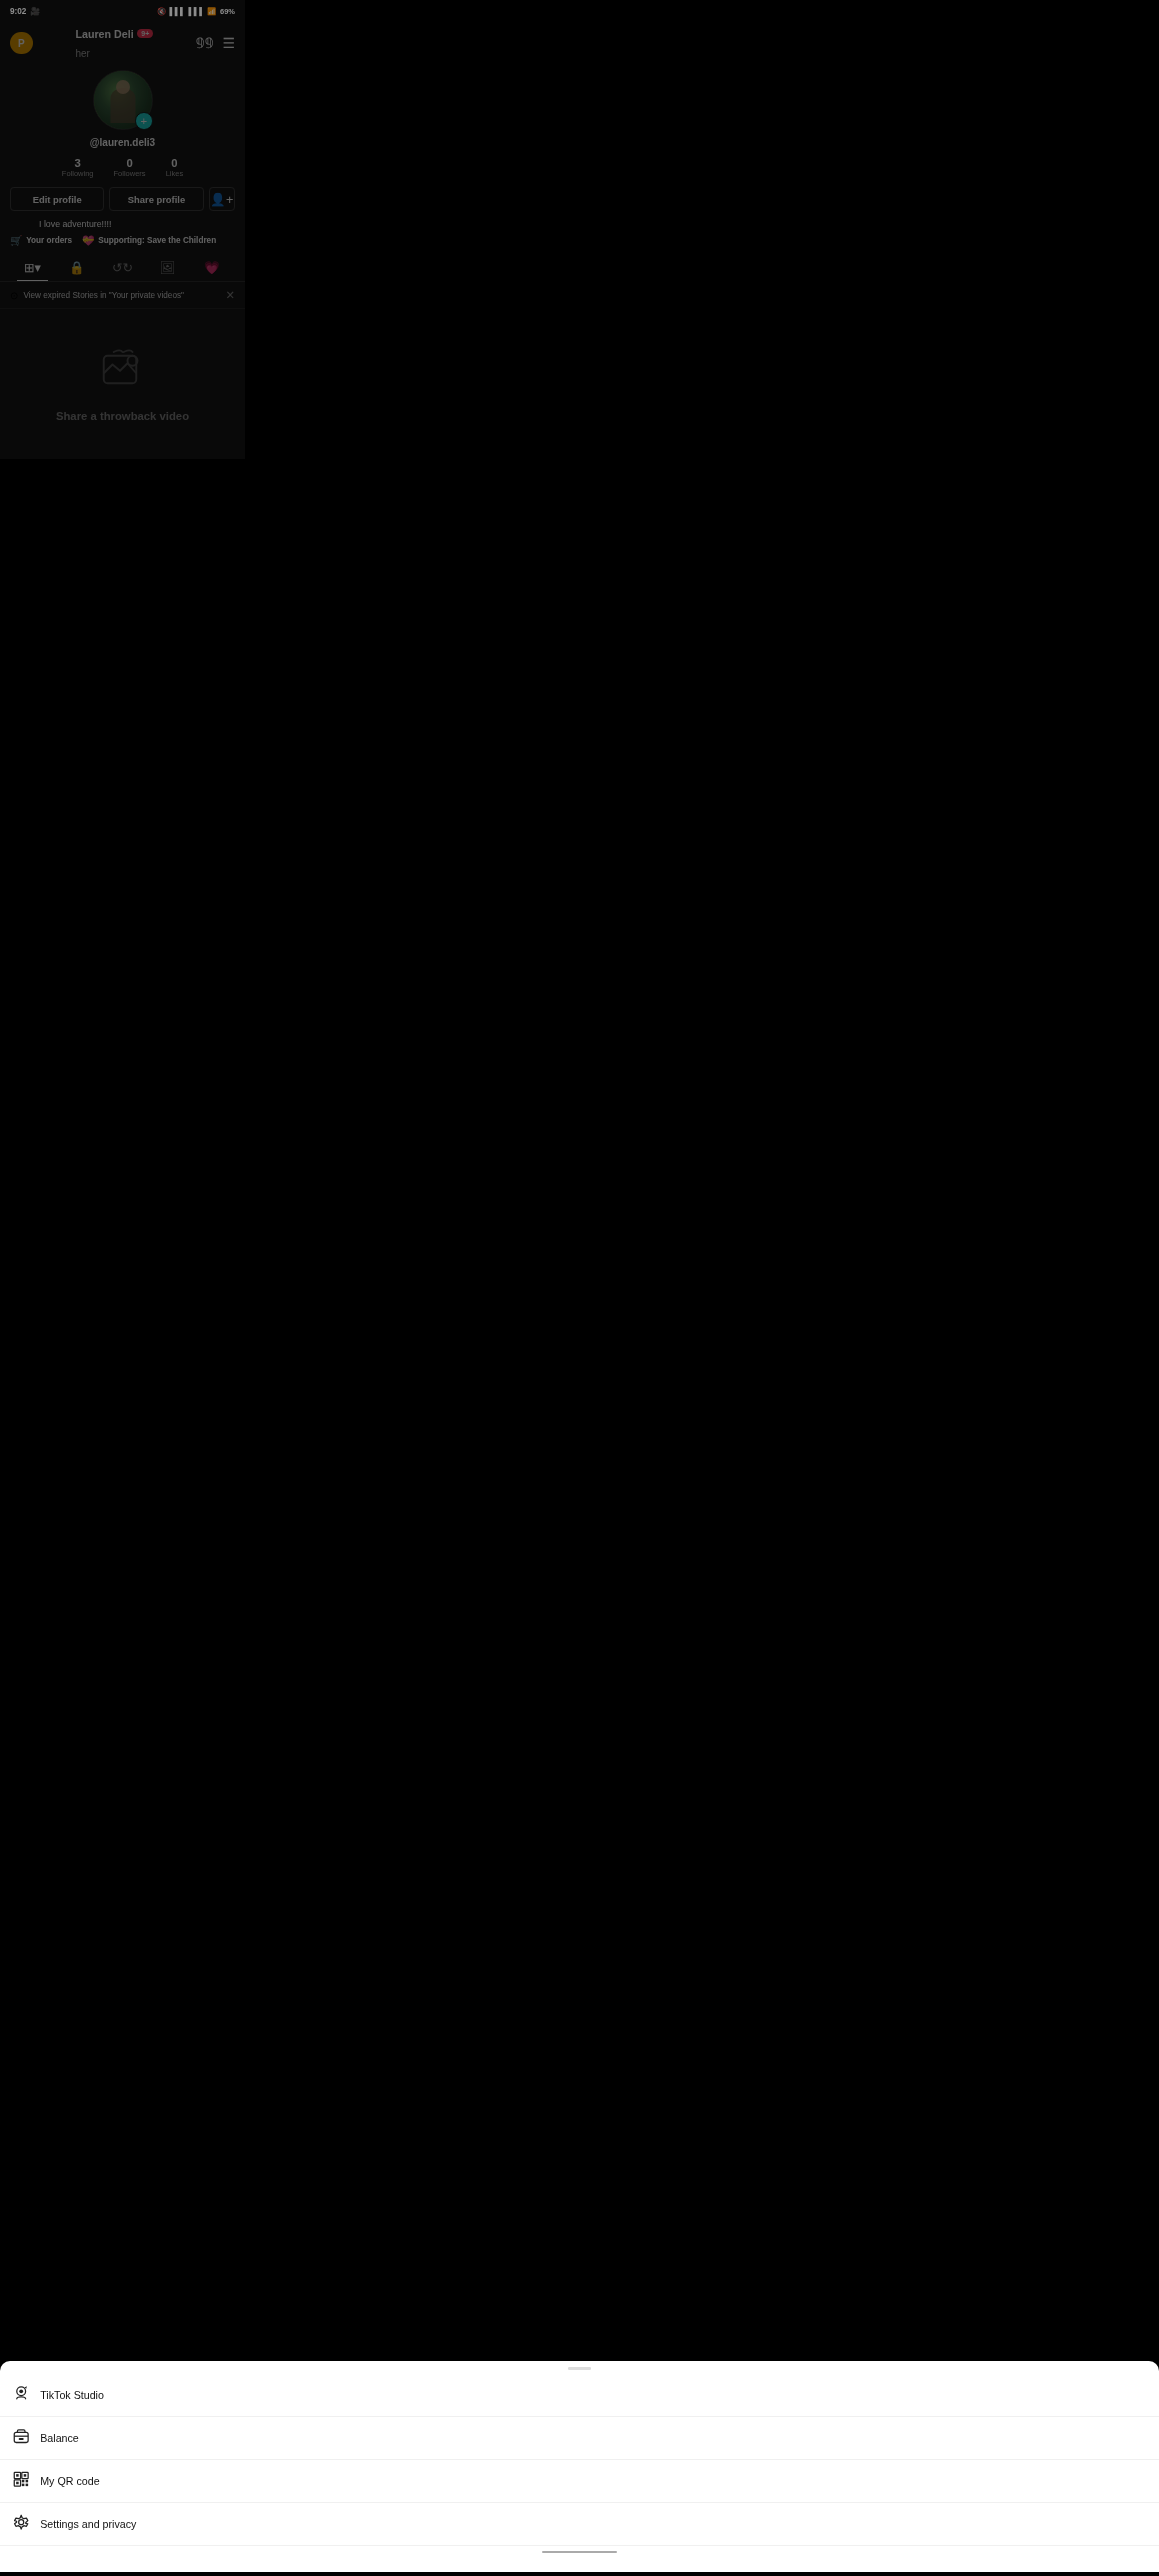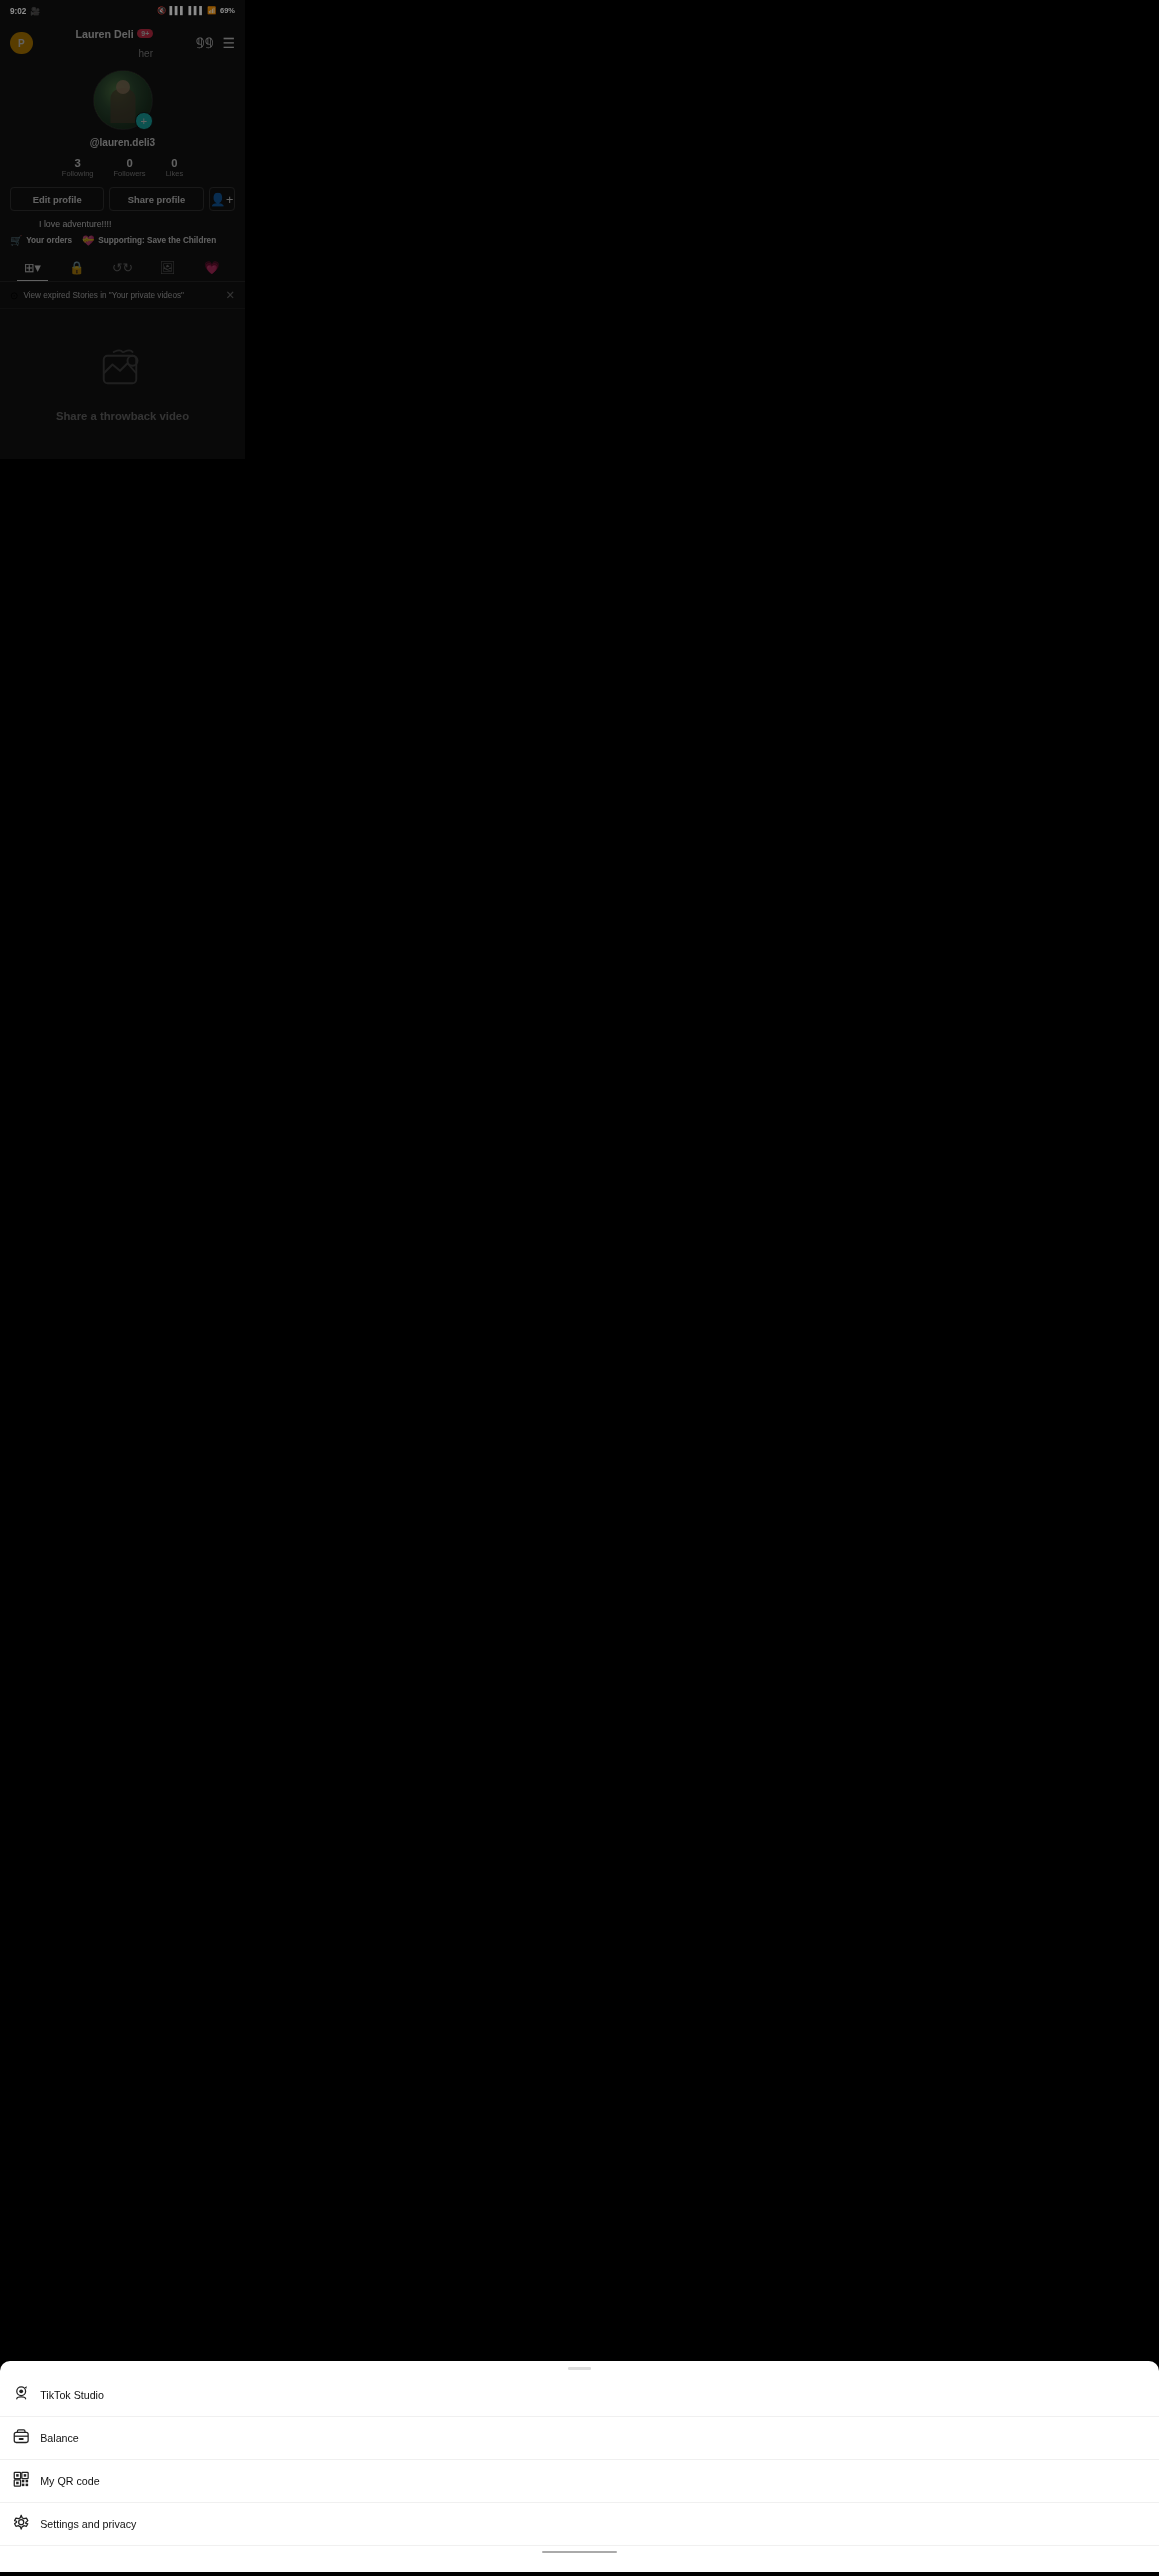--- a/index.html
+++ b/index.html
@@ -11,21 +11,21 @@
       font-family: -apple-system, BlinkMacSystemFont, 'Helvetica Neue', sans-serif;
       background: #000;
       position: relative;
       overflow-x: hidden;
     }
 
     
     .status-bar {
       display: flex;
       justify-content: space-between;
-      align-items: flex-start;
+      align-items: flex-end;
       padding: 6.3px 10px 3.8px;
       background: #111;
       color: #fff;
       font-size: 8.2px;
       font-weight: 600;
     }
     .status-left { display: flex; align-items: center; gap: 3.8px; }
     .status-right { display: flex; align-items: center; gap: 3.1px; font-size: 7.5px; }
 
     
@@ -44,21 +44,21 @@
       color: #fff;
     }
     .avatar-p {
       width: 22.6px; height: 22.6px;
       background: #e8a000;
       border-radius: 50%;
       display: flex; align-items: center; justify-content: center;
       font-weight: 700; font-size: 10px; color: #fff;
     }
     .username-area {
-      display: flex; flex-direction: column; align-items: flex-end;
+      display: flex; flex-direction: column; align-items: flex-start;
     }
     .username-row {
       display: flex; align-items: center; gap: 3.8px;
     }
     .username-text {
       font-size: 10.7px; font-weight: 700; color: #fff;
     }
     .notif-badge {
       background: #ff3b5c;
       color: #fff;

